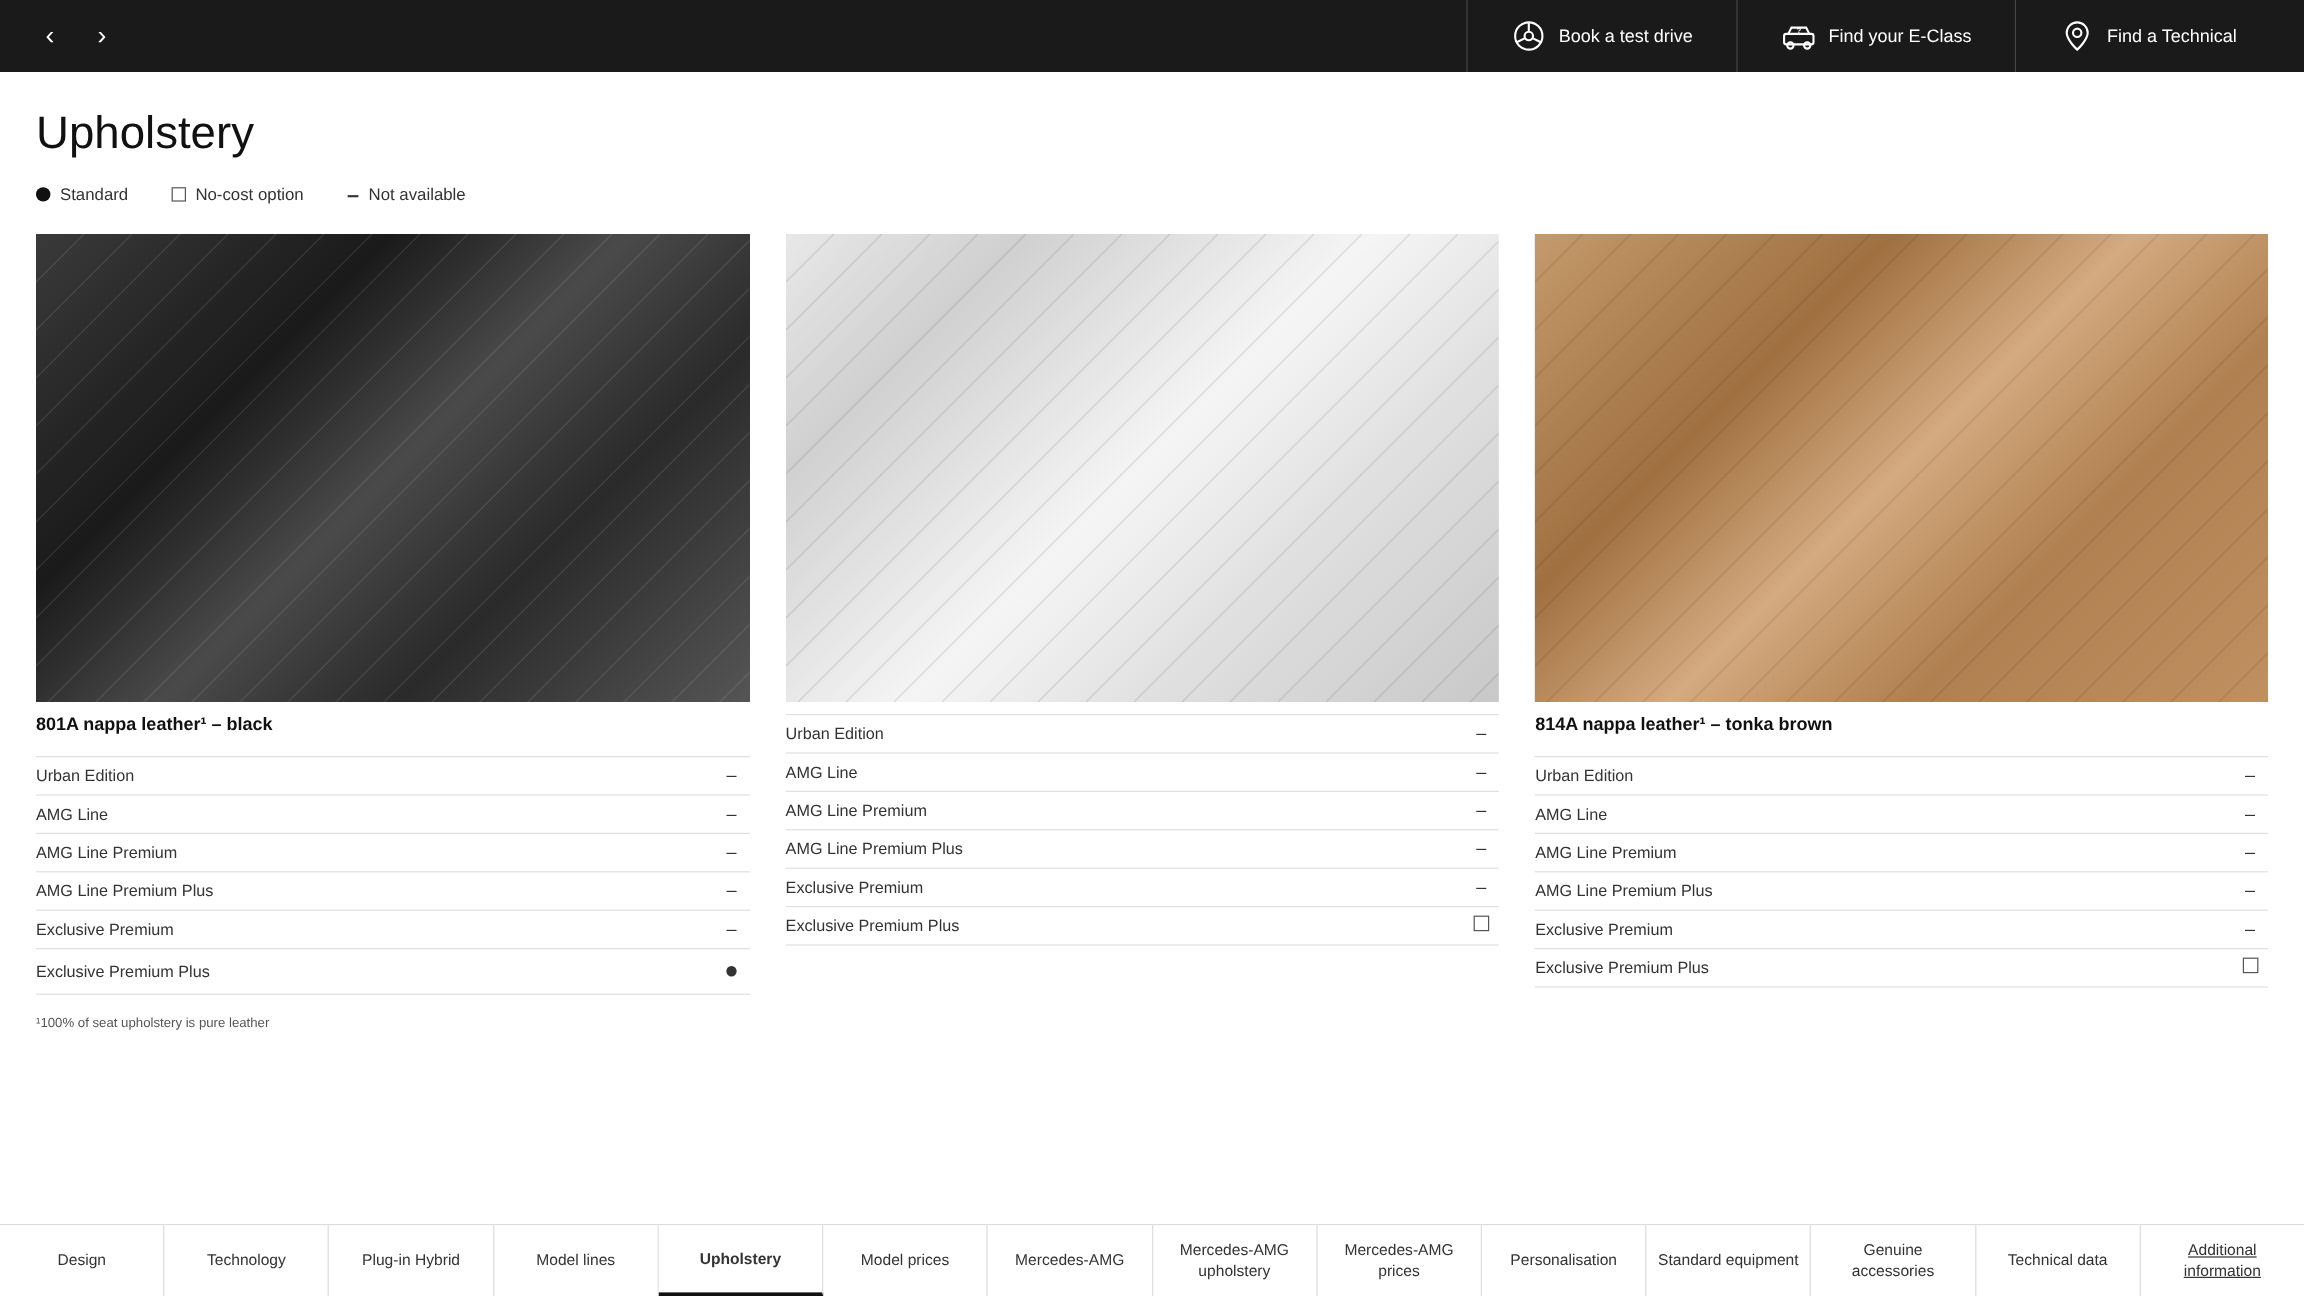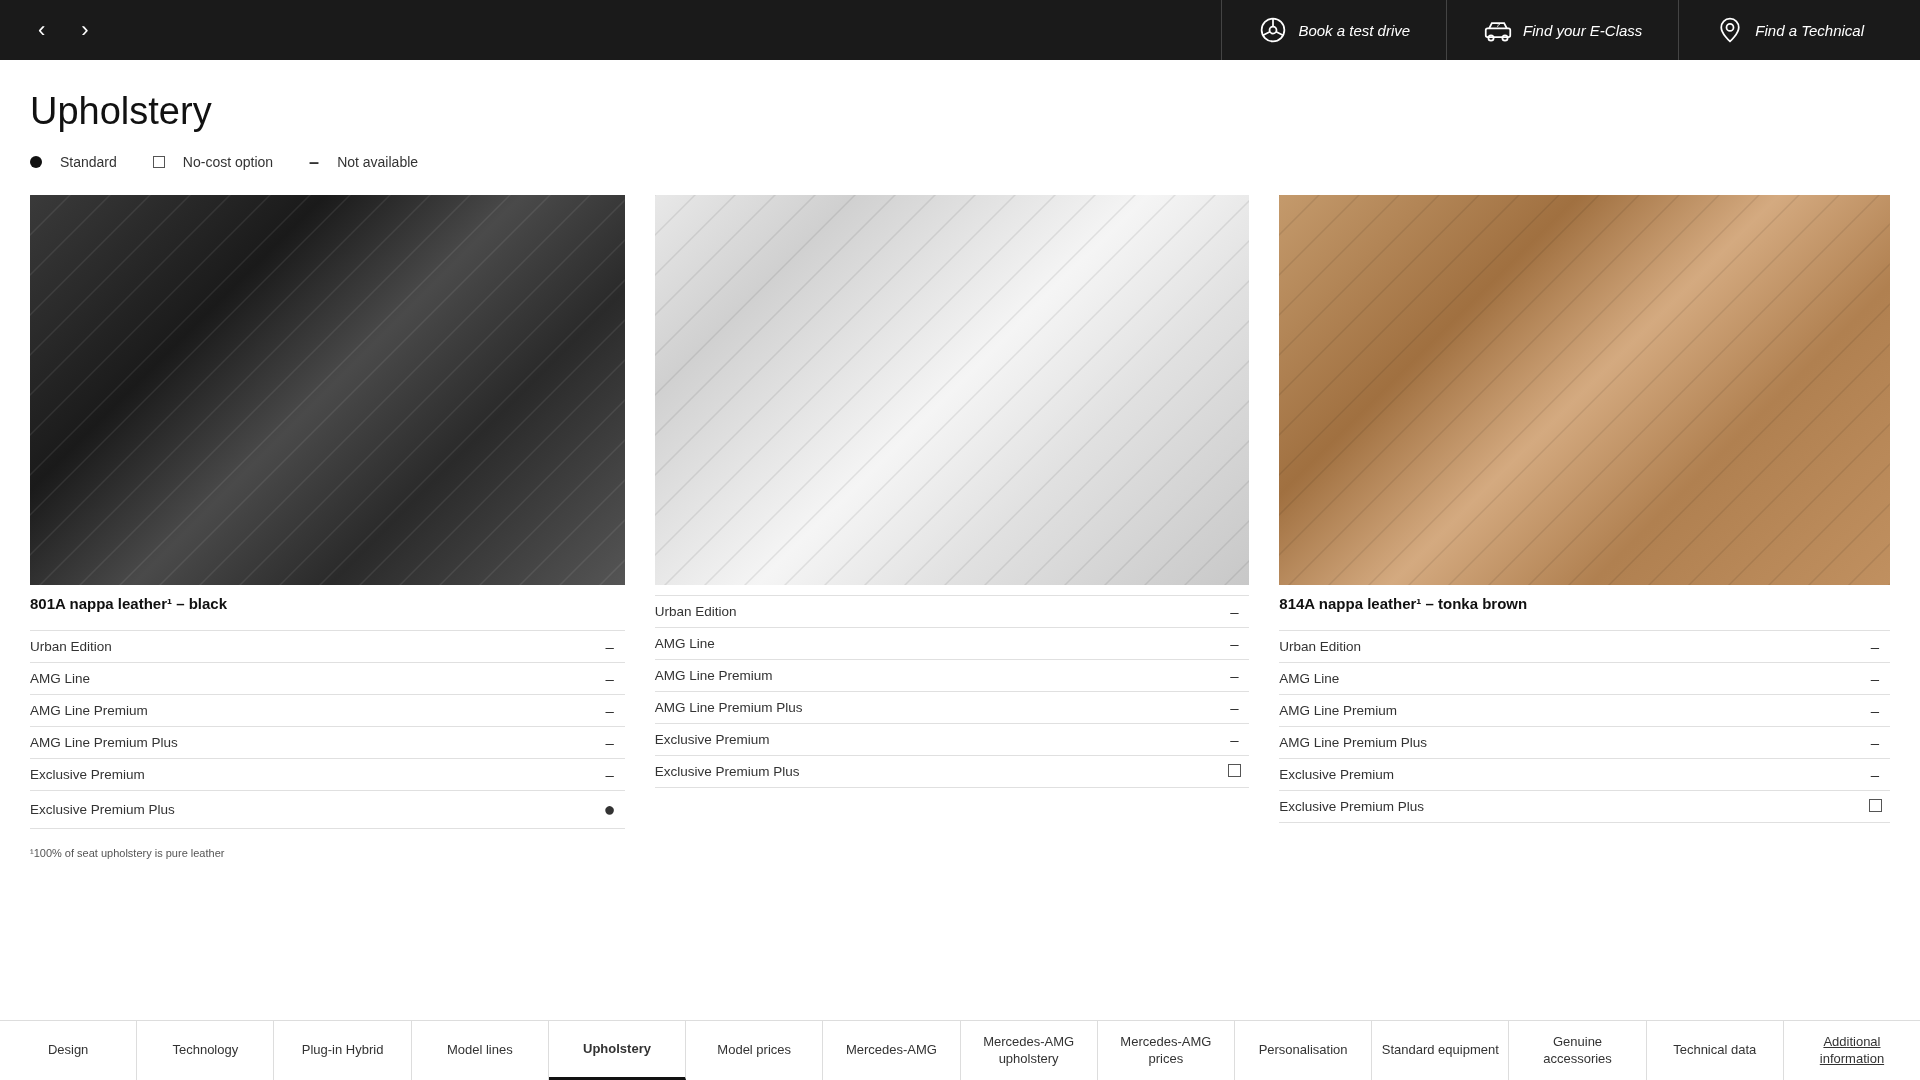--- a/index.html
+++ b/index.html
@@ -30,21 +30,20 @@
       display: flex;
       align-items: center;
       gap: 10px;
       color: #fff;
       font-size: 15px;
       padding: 0 36px;
       height: 100%;
       border-left: 1px solid #444;
       cursor: pointer;
       text-decoration: none;
-      font-style: italic;
     }
     .action-icon {
       width: 30px;
       height: 30px;
       display: flex;
       align-items: center;
       justify-content: center;
     }
 
     
@@ -63,21 +62,21 @@
       display: flex;
       align-items: center;
       gap: 36px;
       margin-bottom: 24px;
       font-size: 14px;
       color: #333;
     }
     .legend-item {
       display: flex;
       align-items: center;
-      gap: 18px;
+      gap: 8px;
     }
     .legend-dot {
       width: 12px;
       height: 12px;
       background: #111;
       border-radius: 50%;
     }
     .legend-square {
       width: 12px;
       height: 12px;

